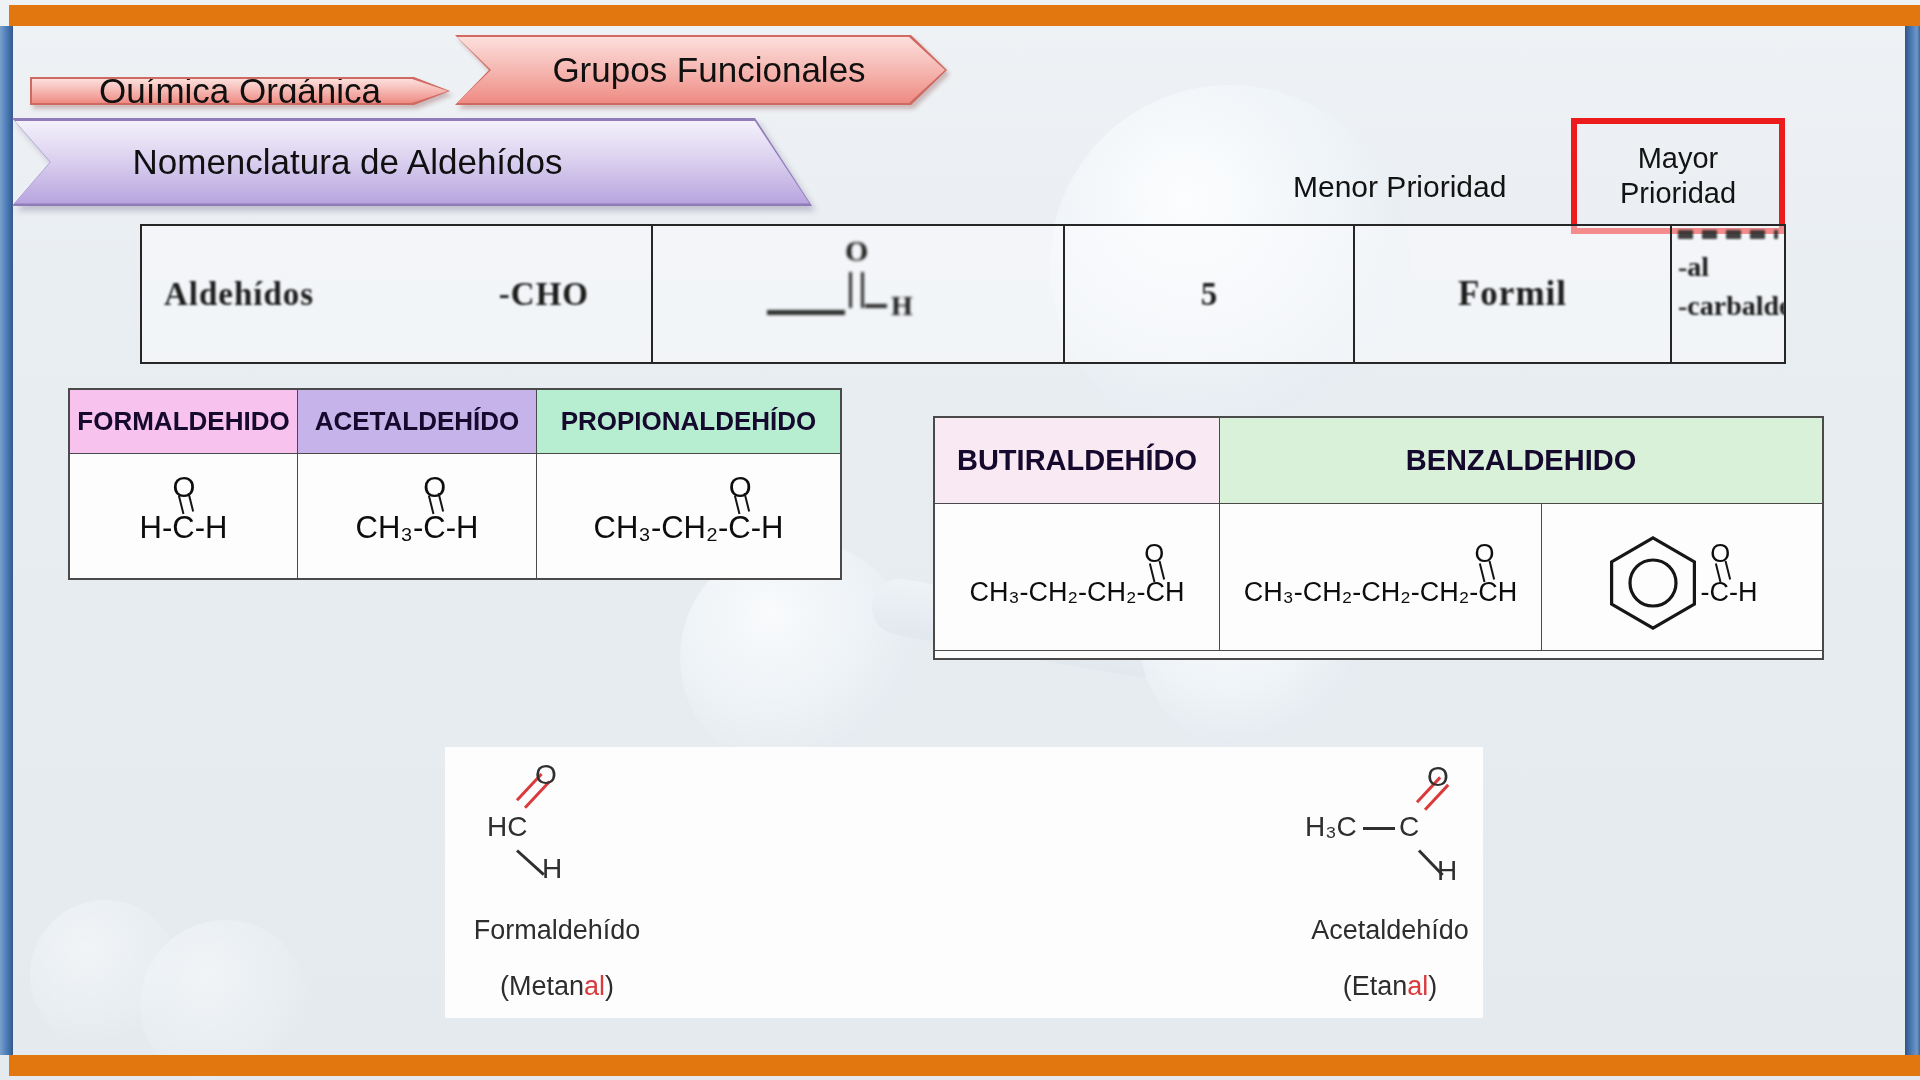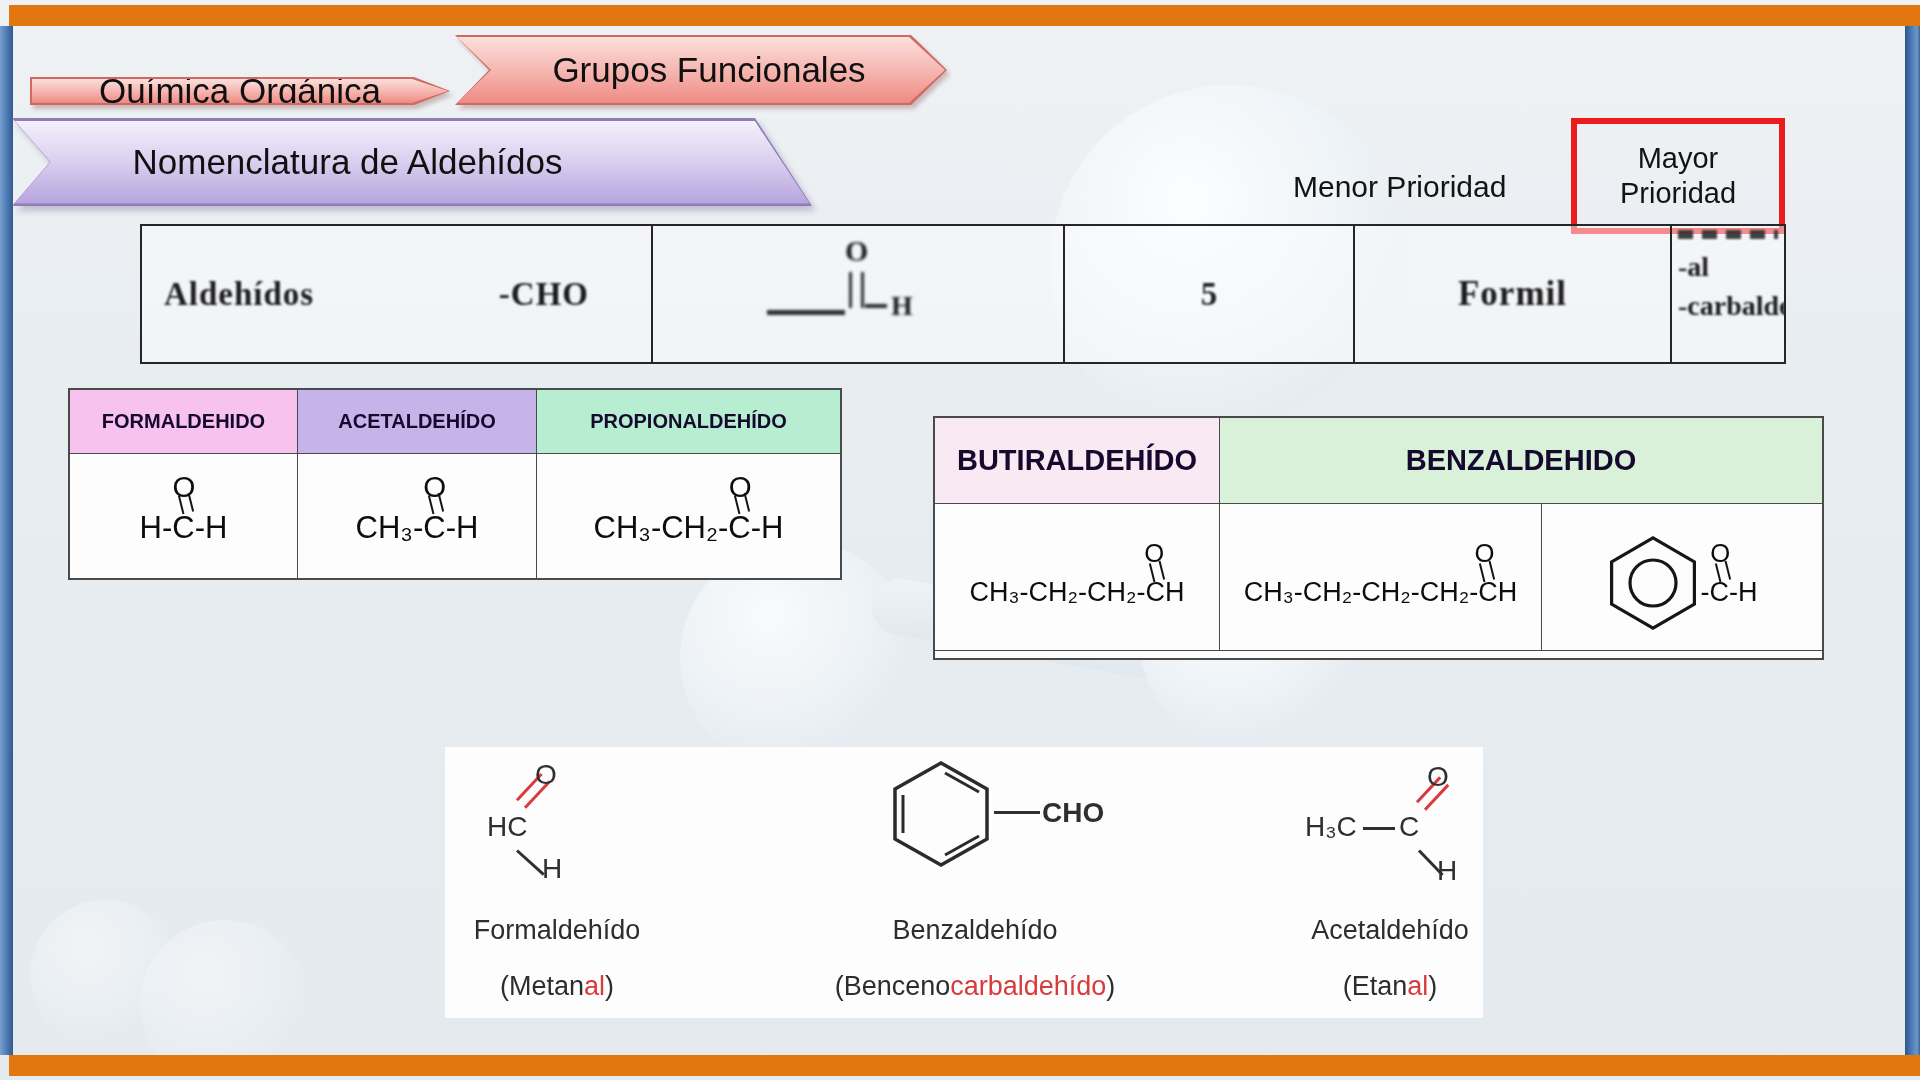--- a/index.html
+++ b/index.html
@@ -75,21 +75,21 @@
   .ref-h{position:absolute;left:128px;top:44px;font-size:28px;}
 
   
   .tbl{position:absolute;background:#fdfdfe;border:2px solid #4a4a4a;}
   .tbl .hrow,.tbl .brow{display:flex;}
   .tbl .hcell{display:flex;align-items:center;justify-content:center;font-weight:bold;
     border-right:1.5px solid #4a4a4a;border-bottom:1.5px solid #4a4a4a;color:#16092e;}
   .tbl .bcell{display:flex;align-items:center;justify-content:center;border-right:1.5px solid #4a4a4a;color:#0d0d0d;}
   .tbl .hcell:last-child,.tbl .bcell:last-child{border-right:none;}
   .t-small{left:68px;top:388px;width:770px;}
-  .t-small .hrow{height:64px;}  .t-small .hcell{font-size:20px;}
+  .t-small .hrow{height:64px;}  .t-small .hcell{font-size:26px;}
   .t-small .brow{height:124px;} .t-small .bcell{font-size:31px;}
   .ts-c1{width:227px;} .ts-c2{width:238px;} .ts-c3{flex:1;}
   .hbg-form{background:#f7c3ee;} .hbg-acet{background:#c6b3e9;} .hbg-prop{background:#b7eed2;}
   .t-big{left:933px;top:398px;width:887px;margin-top:18px;}
   .t-big .hrow{height:86px;}  .t-big .hcell{font-size:29px;}
   .t-big .brow{height:146px;} .t-big .bcell{font-size:27px;}
   .tb-c1{width:284px;} .tb-c2{width:321px;} .tb-c3{flex:1;}
   .hbg-buti{background:#f9e9f3;} .hbg-vale{background:#e8e9f6;} .hbg-benz{background:#d9f1d9;}
   .t-big .footer{height:7px;border-top:1.5px solid #4a4a4a;}
 
@@ -277,32 +277,20 @@
     <div class="ex ex1">
       <span class="fml f-hc">HC</span>
       <span class="dbl"></span>
       <span class="fml f-o red">O</span>
       <span class="bond b1"></span>
       <span class="fml f-h">H</span>
       <div class="name">Formaldehído</div>
       <div class="iupac"><span>(Metan</span><span class="red">al</span><span>)</span></div>
     </div>
 
-    <div class="ex ex2">
-      <svg class="ringk" width="106" height="110" viewBox="0 0 106 110">
-        <polygon points="53,4 99,30 99,80 53,106 7,80 7,30" fill="none" stroke="#2b2b2b" stroke-width="3.5"></polygon>
-        <line x1="57" y1="14" x2="91" y2="33" stroke="#2b2b2b" stroke-width="3"></line>
-        <line x1="15" y1="36" x2="15" y2="74" stroke="#2b2b2b" stroke-width="3"></line>
-        <line x1="91" y1="77" x2="57" y2="96" stroke="#2b2b2b" stroke-width="3"></line>
-      </svg>
-      <span class="bond b1"></span>
-      <span class="fml f-cho red">CHO</span>
-      <div class="name">Benzaldehído</div>
-      <div class="iupac"><span>(Benceno</span><span class="red">carbaldehído</span><span>)</span></div>
-    </div>
 
     <div class="ex ex3">
       <span class="fml f-h3c">H₃C</span>
       <span class="bond b1"></span>
       <span class="fml f-c">C</span>
       <span class="dbl"></span>
       <span class="fml f-o red">O</span>
       <span class="bond b2"></span>
       <span class="fml f-h">H</span>
       <div class="name">Acetaldehído</div>

